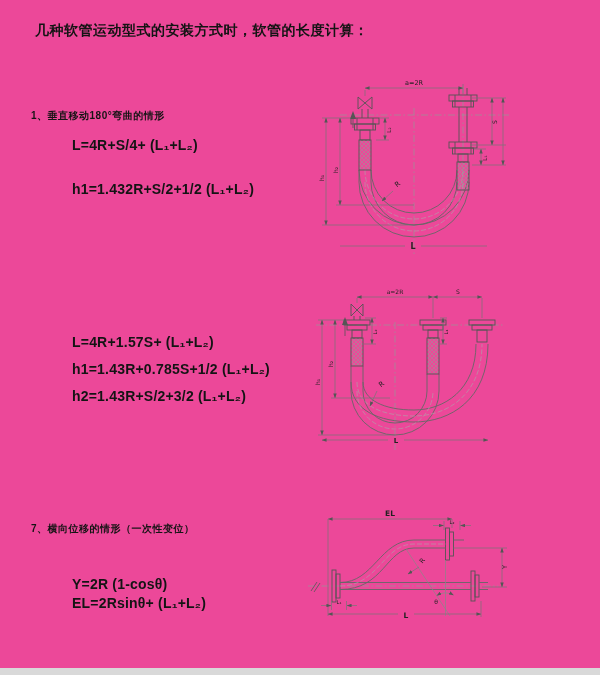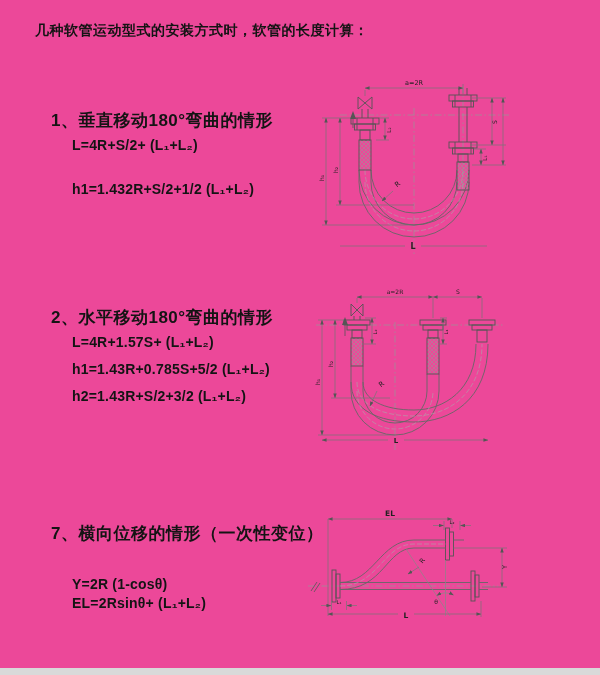--- a/index.html
+++ b/index.html
@@ -1,44 +1,43 @@
 <!DOCTYPE html>
 <html><head>
 <meta charset="utf-8">
 <style>
   html,body{margin:0;padding:0;background:#fff;}
   .page{position:relative;width:600px;height:675px;background:#ec4899;overflow:hidden;
         font-family:"Liberation Sans","DejaVu Sans",sans-serif;color:#141414;}
   .title{position:absolute;left:35px;top:22px;font-size:14px;font-weight:bold;letter-spacing:.5px;}
-  .heading{position:absolute;left:51px;font-size:17px;font-weight:bold;letter-spacing:.5px;}
+  .heading{position:absolute;left:31px;font-size:10px;font-weight:bold;letter-spacing:.5px;}
   .formula{position:absolute;left:72px;font-size:14px;font-weight:bold;letter-spacing:.2px;}
   .h-1{top:109px}.f-1a{top:137px}.f-1b{top:181px}.f-1c{top:191px}
   .h-2{top:306px}.f-2a{top:334px}.f-2b{top:361px}.f-2c{top:388px}
   .h-3{top:522px}.f-3a{top:549px}.f-3b{top:576px}.f-3c{top:595px}
   svg{position:absolute;}
   .d1{left:310px;top:70px;}
   .d2{left:308px;top:282px;}
   .d3{left:302px;top:504px;}
   svg text{font-family:"DejaVu Sans",sans-serif;fill:#222;}
   .bottom-edge{position:absolute;left:0;bottom:0;width:600px;height:7px;background:#d9d9d9;}
 </style>
 </head>
 <body>
 
 <div class="page">
 
   <div class="title">几种软管运动型式的安装方式时，软管的长度计算：</div>
 
   <div class="heading h-1">1、垂直移动180°弯曲的情形</div>
-  <div class="formula f-1a">L=4R+S/2+ (L₁+L₂)</div>
+  <div class="formula f-1a">L=4R+S/4+ (L₁+L₂)</div>
   <div class="formula f-1b">h1=1.432R+S/2+1/2 (L₁+L₂)</div>
 
-  <div class="heading h-2">2、水平移动180°弯曲的情形</div>
   <div class="formula f-2a">L=4R+1.57S+ (L₁+L₂)</div>
-  <div class="formula f-2b">h1=1.43R+0.785S+5/2 (L₁+L₂)</div>
+  <div class="formula f-2b">h1=1.43R+0.785S+1/2 (L₁+L₂)</div>
   <div class="formula f-2c">h2=1.43R+S/2+3/2 (L₁+L₂)</div>
 
   <div class="heading h-3">7、横向位移的情形（一次性变位）</div>
   <div class="formula f-3b">Y=2R (1-cosθ)</div>
   <div class="formula f-3c">EL=2Rsinθ+ (L₁+L₂)</div>
 
   <svg class="d1" viewBox="0 0 272 188" width="272" height="188">
     <defs>
       <marker id="ar1" markerWidth="7" markerHeight="5" refX="6.5" refY="2.5" orient="auto-start-reverse">
         <path d="M0,0 L7,2.5 L0,5 Z" fill="#555"></path>

